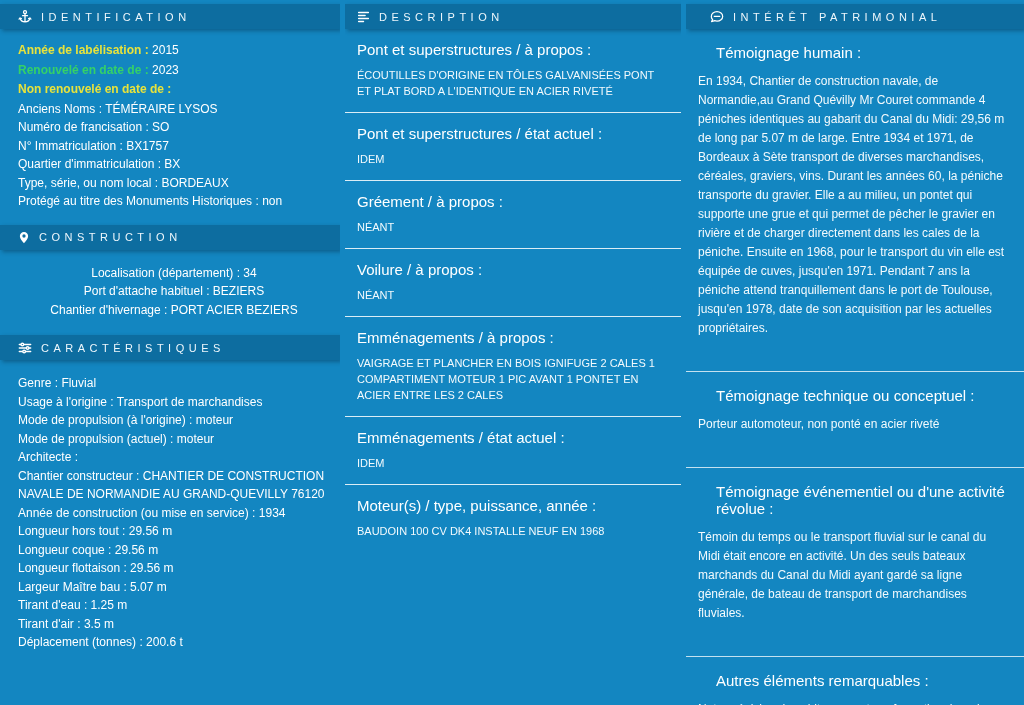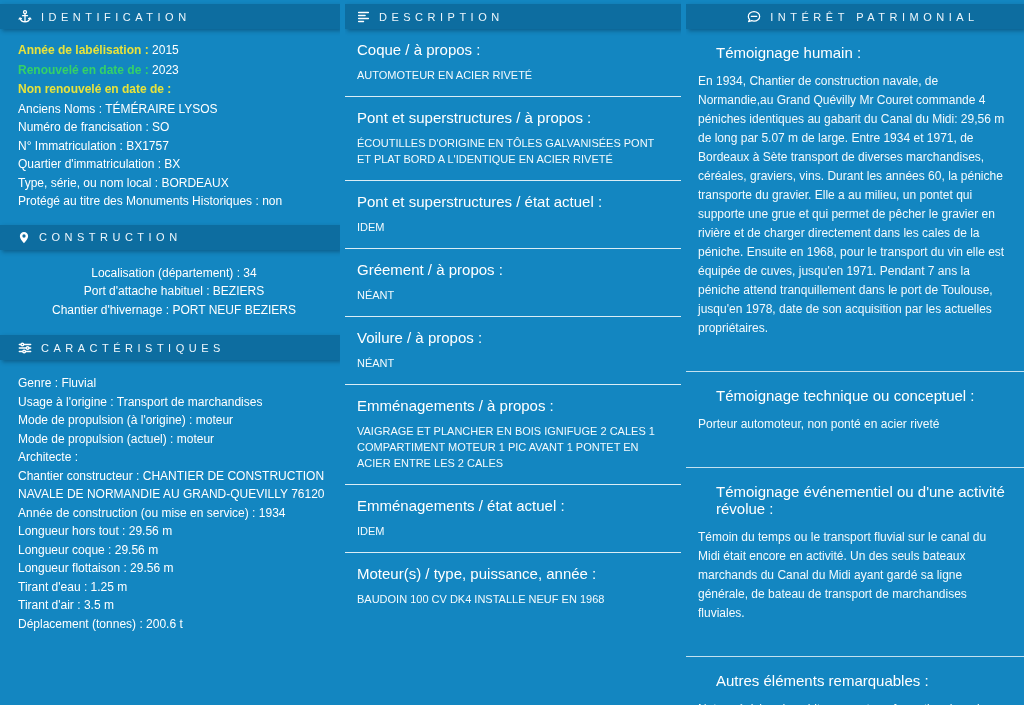--- a/index.html
+++ b/index.html
@@ -163,21 +163,21 @@
       <div class="kv">
         <span class="lbl">Localisation (département) :</span>
         <span class="val">34</span>
       </div>
       <div class="kv">
         <span class="lbl">Port d'attache habituel :</span>
         <span class="val">BEZIERS</span>
       </div>
       <div class="kv">
         <span class="lbl">Chantier d'hivernage :</span>
-        <span class="val">PORT NEUF BEZIERS</span>
+        <span class="val">PORT ACIER BEZIERS</span>
       </div>
     </div>
 
     <div class="sec-header">
       <span class="hticon">
         <svg width="14" height="14" viewBox="0 0 16 16" fill="none" stroke="#ffffff" stroke-width="1.6" stroke-linecap="round">
           <path d="M1.5 4 h13 M1.5 8 h13 M1.5 12 h13"></path>
           <circle cx="5" cy="4" r="1.5" fill="#0d6da0" stroke="#ffffff"></circle>
           <circle cx="11" cy="8" r="1.5" fill="#0d6da0" stroke="#ffffff"></circle>
           <circle cx="7" cy="12" r="1.5" fill="#0d6da0" stroke="#ffffff"></circle>
@@ -221,20 +221,24 @@
       </div>
       <div class="kv">
         <span class="lbl">Longueur coque :</span>
         <span class="val">29.56 m</span>
       </div>
       <div class="kv">
         <span class="lbl">Longueur flottaison :</span>
         <span class="val">29.56 m</span>
       </div>
       <div class="kv">
+        <span class="lbl">Largeur Maître bau :</span>
+        <span class="val">5.07 m</span>
+      </div>
+      <div class="kv">
         <span class="lbl">Tirant d'eau :</span>
         <span class="val">1.25 m</span>
       </div>
       <div class="kv">
         <span class="lbl">Tirant d'air :</span>
         <span class="val">3.5 m</span>
       </div>
       <div class="kv">
         <span class="lbl">Déplacement (tonnes) :</span>
         <span class="val">200.6 t</span>
@@ -246,24 +250,20 @@
 
     <div class="sec-header" style="padding-left:12px;">
       <span class="hticon">
         <svg width="13" height="13" viewBox="0 0 16 16" fill="none" stroke="#ffffff" stroke-width="1.7" stroke-linecap="round">
           <path d="M2 3 h12 M2 6.7 h8 M2 10.4 h12 M2 14.1 h6"></path>
         </svg>
       </span>
       <span class="httl">DESCRIPTION</span>
     </div>
 
-    <div class="desc-item">
-      <h3>Coque / à propos :</h3>
-      <div class="val">AUTOMOTEUR EN ACIER RIVETÉ</div>
-    </div>
     <div class="desc-item">
       <h3>Pont et superstructures / à propos :</h3>
       <div class="val">ÉCOUTILLES D'ORIGINE EN TÔLES GALVANISÉES PONT ET PLAT BORD A L'IDENTIQUE EN ACIER RIVETÉ</div>
     </div>
     <div class="desc-item">
       <h3>Pont et superstructures / état actuel :</h3>
       <div class="val">IDEM</div>
     </div>
     <div class="desc-item">
       <h3>Gréement / à propos :</h3>
@@ -282,21 +282,21 @@
       <div class="val">IDEM</div>
     </div>
     <div class="desc-item last">
       <h3>Moteur(s) / type, puissance, année :</h3>
       <div class="val">BAUDOIN 100 CV DK4 INSTALLE NEUF EN 1968</div>
     </div>
   </div>
 
   <div class="col">
 
-    <div class="sec-header" style="padding-left:24px;justify-content:center;">
+    <div class="sec-header" style="padding-left:24px;">
       <span class="hticon">
         <svg width="14" height="14" viewBox="0 0 16 16" fill="none" stroke="#ffffff" stroke-width="1.4" stroke-linecap="round" stroke-linejoin="round">
           <path d="M14.5 7.3 c0 3 -2.9 5.4 -6.5 5.4 c-1 0 -1.9 -0.2 -2.7 -0.5 L1.8 13.3 l1.2 -2.4 C2.1 10 1.5 8.7 1.5 7.3 C1.5 4.3 4.4 1.9 8 1.9 s6.5 2.4 6.5 5.4 Z"></path>
           <path d="M4.8 7.3 h6.4" stroke-width="1.2"></path>
         </svg>
       </span>
       <span class="httl">INTÉRÊT PATRIMONIAL</span>
     </div>
 
     <div class="pat-sec">

